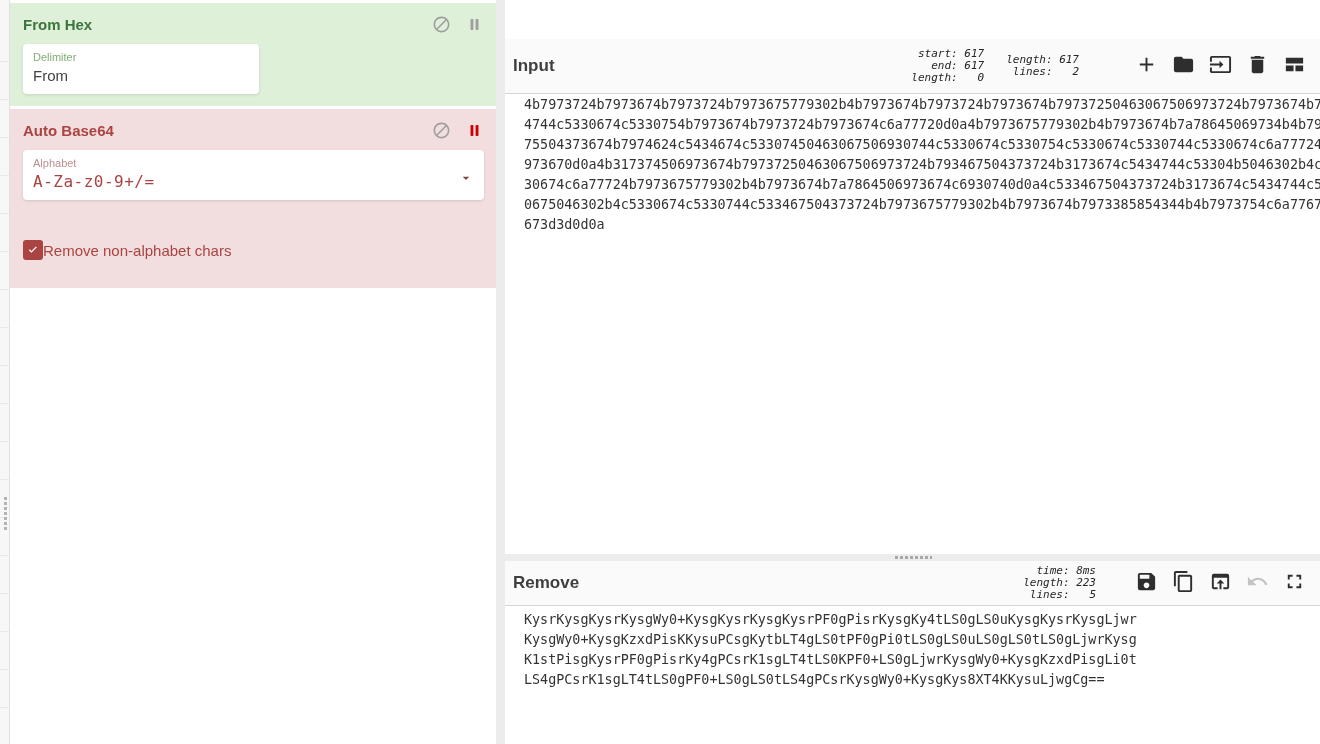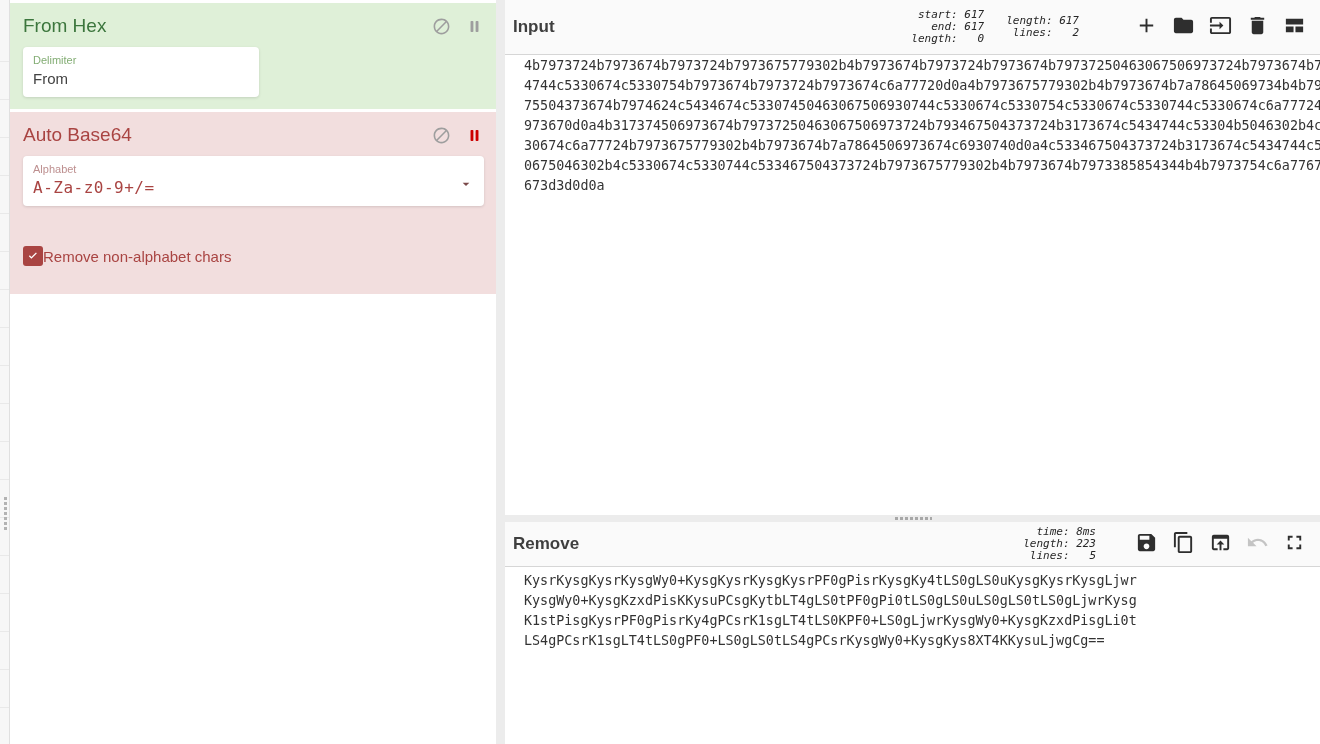--- a/index.html
+++ b/index.html
@@ -20,21 +20,21 @@
   .pane-header { display:flex; align-items:center; background:#fafafa; }
   .recipe-header { height:55px; border-bottom:1px solid #474747; padding:0 18px 0 14px; }
   .pane-title { font-size:17px; font-weight:bold; color:#3f3f3f; flex:1; }
   .hicon { display:inline-flex; margin-left:15px; cursor:pointer; }
   .hicon svg { width:22px; height:22px; fill:#1f1f1f; }
 
   .operation { width:100%; }
   .op-green { background:var(--op-green-bg,#dff0d8); margin-top:3px; }
   .op-red   { background:var(--op-red-bg,#f2dede);  margin-top:3px; }
   .op-title-row { display:flex; align-items:center; padding:12px 12px 6px 13px; }
-  .op-name { font-size:19px; font-weight:normal; flex:1; }
+  .op-name { font-size:15px; font-weight:bold; flex:1; }
   .op-green .op-name { color:var(--op-green-text,#3c763d); }
   .op-red   .op-name { color:var(--op-red-text,#a94442); }
   .op-icon { display:inline-flex; margin-left:14px; cursor:pointer; }
   .op-icon svg { width:19px; height:19px; }
   .icon-gray { fill:#9e9e9e; }
   .icon-red  { fill:var(--breakpoint-red,#cc0000); }
 
   .ingredients { padding:4px 12px 12px 13px; }
   .ing-box { background:#fff; border-radius:4px; padding:7px 10px 8px 10px;
              box-shadow:0 1px 3px rgba(0,0,0,0.13); position:relative; }
@@ -74,21 +74,21 @@
   .stat-row { display:block; white-space:pre;font-style:italic; }
   .stat-label { display:inline-block; width:7ch; text-align:right; }
   .stat-value { display:inline-block; width:4ch; text-align:right; }
   .icon-row { display:flex; align-items:center; }
   .io-icon { display:inline-flex; margin-left:14px; cursor:pointer; }
   .io-icon svg { width:23px; height:23px; fill:#2e2e2e; }
   .io-icon.disabled svg { fill:#c4c4c4; }
 
   .io-text { font-family:"DejaVu Sans Mono", monospace; font-size:13.4px; line-height:20px;
              color:#333; white-space:pre; overflow:hidden; padding:1px 0 0 19px; cursor:text; }
-  .input-pane  { height:515px; display:flex; flex-direction:column; }
+  .input-pane  { height:515px; display:flex; flex-direction:column;margin-top:39px; }
   .input-text  { height:459px; }
   .output-pane { display:flex; flex-direction:column; }
   .output-text { height:176px; padding-top:4px; }
 </style>
 </head>
 <body>
 
 <div class="app">
 
   <div class="ops-strip">

